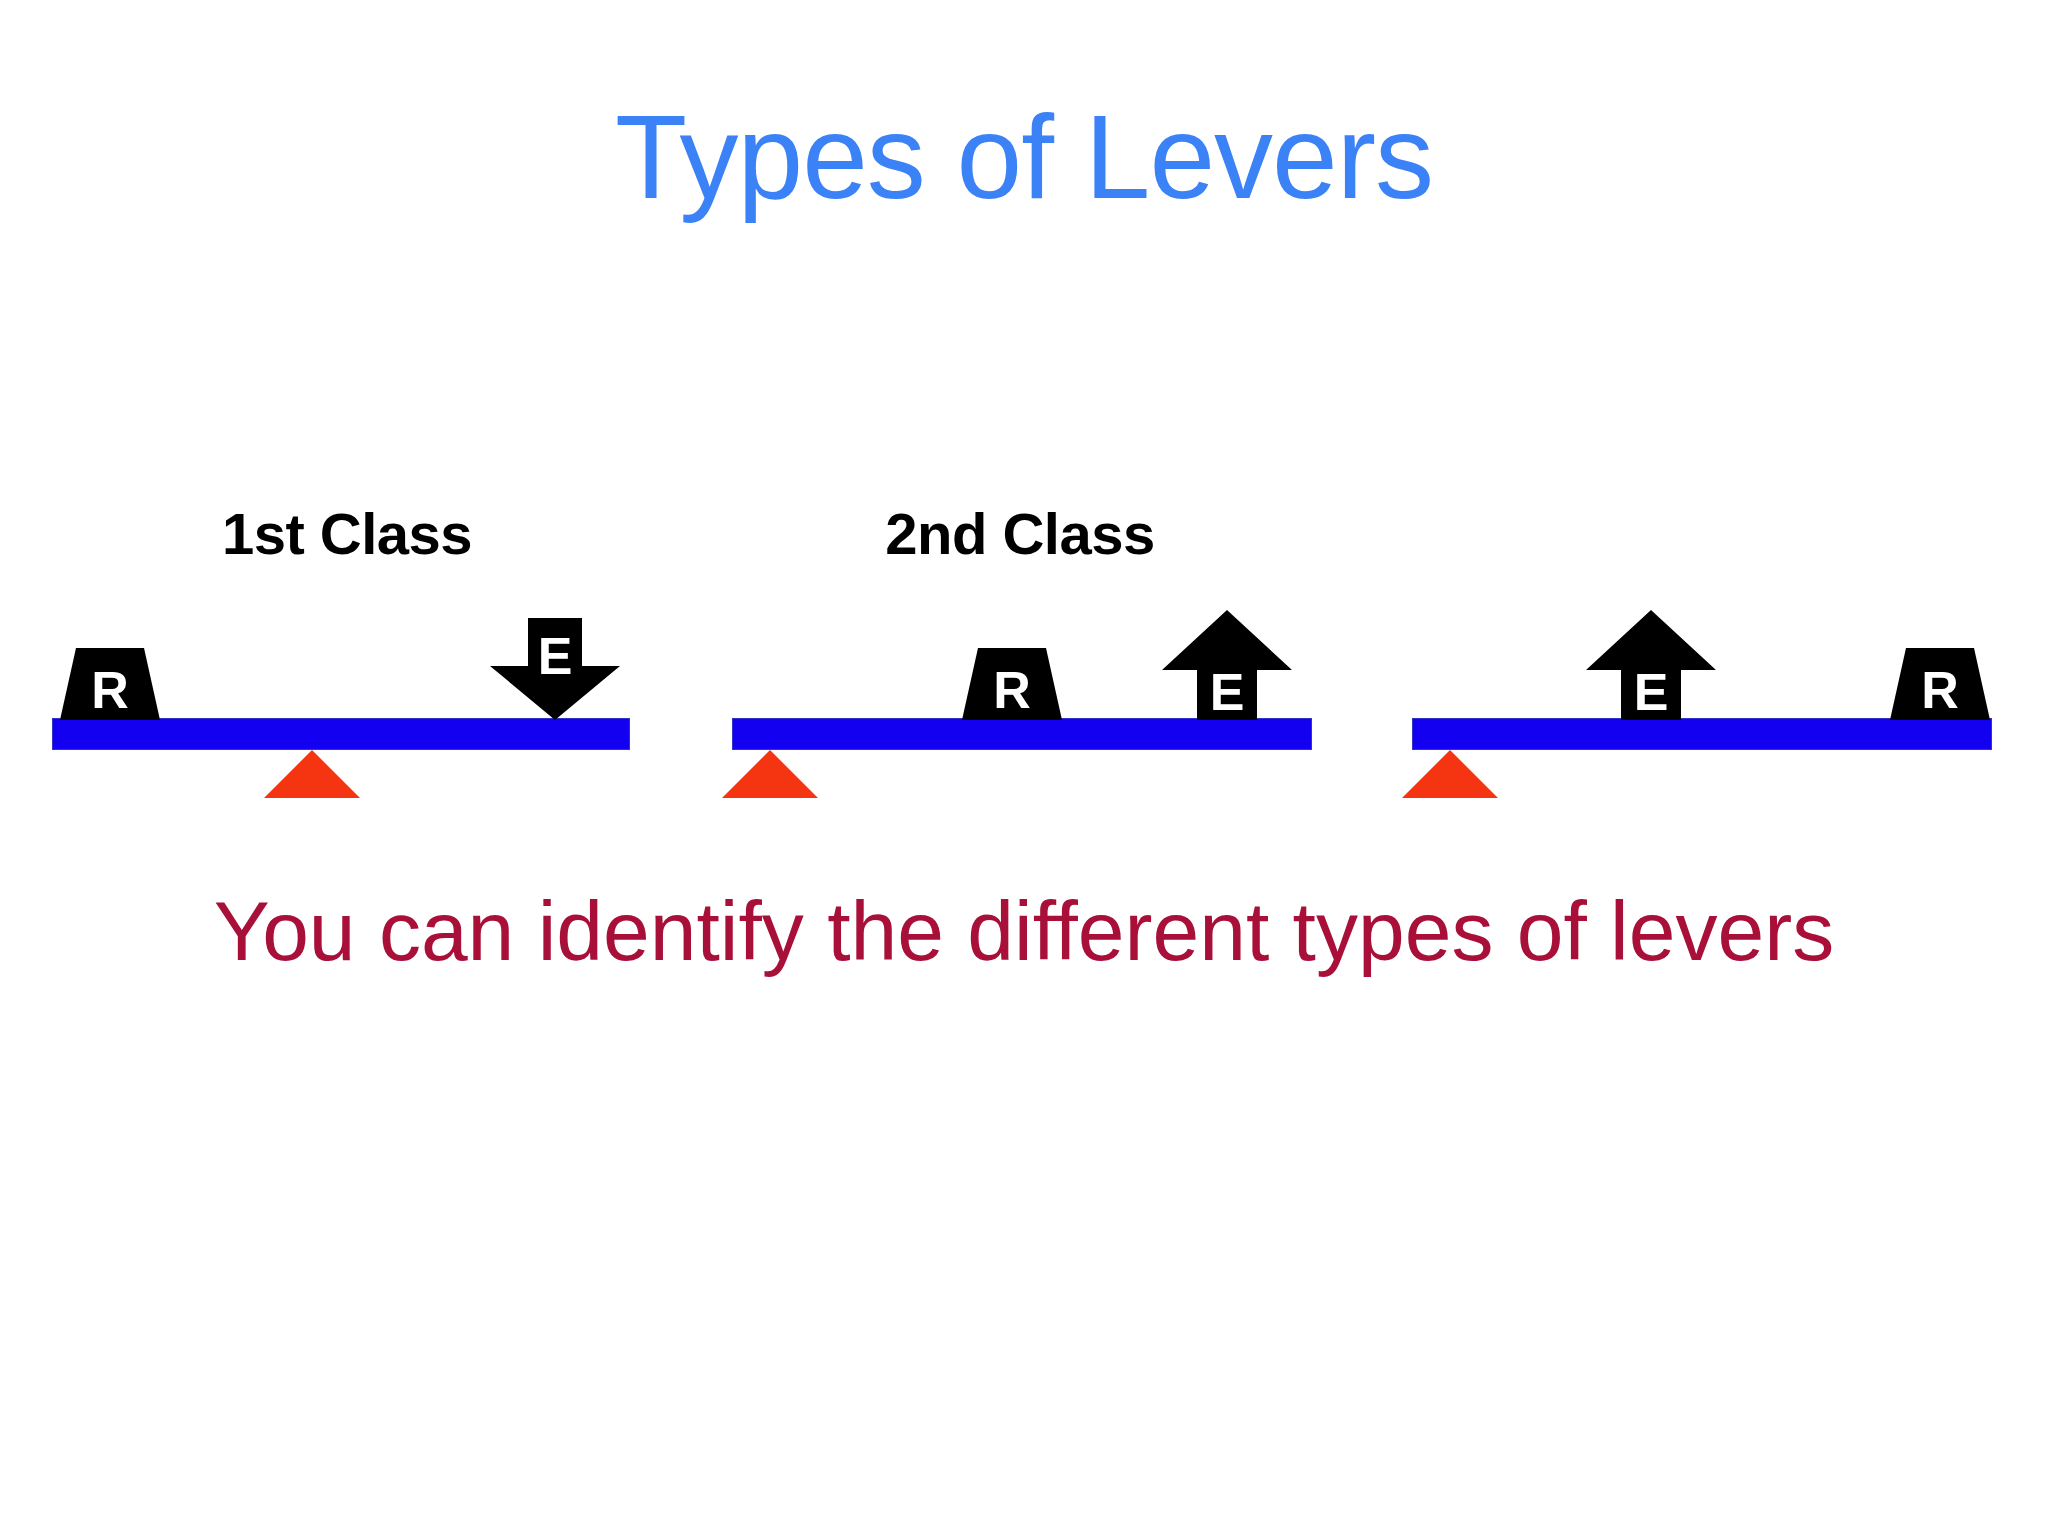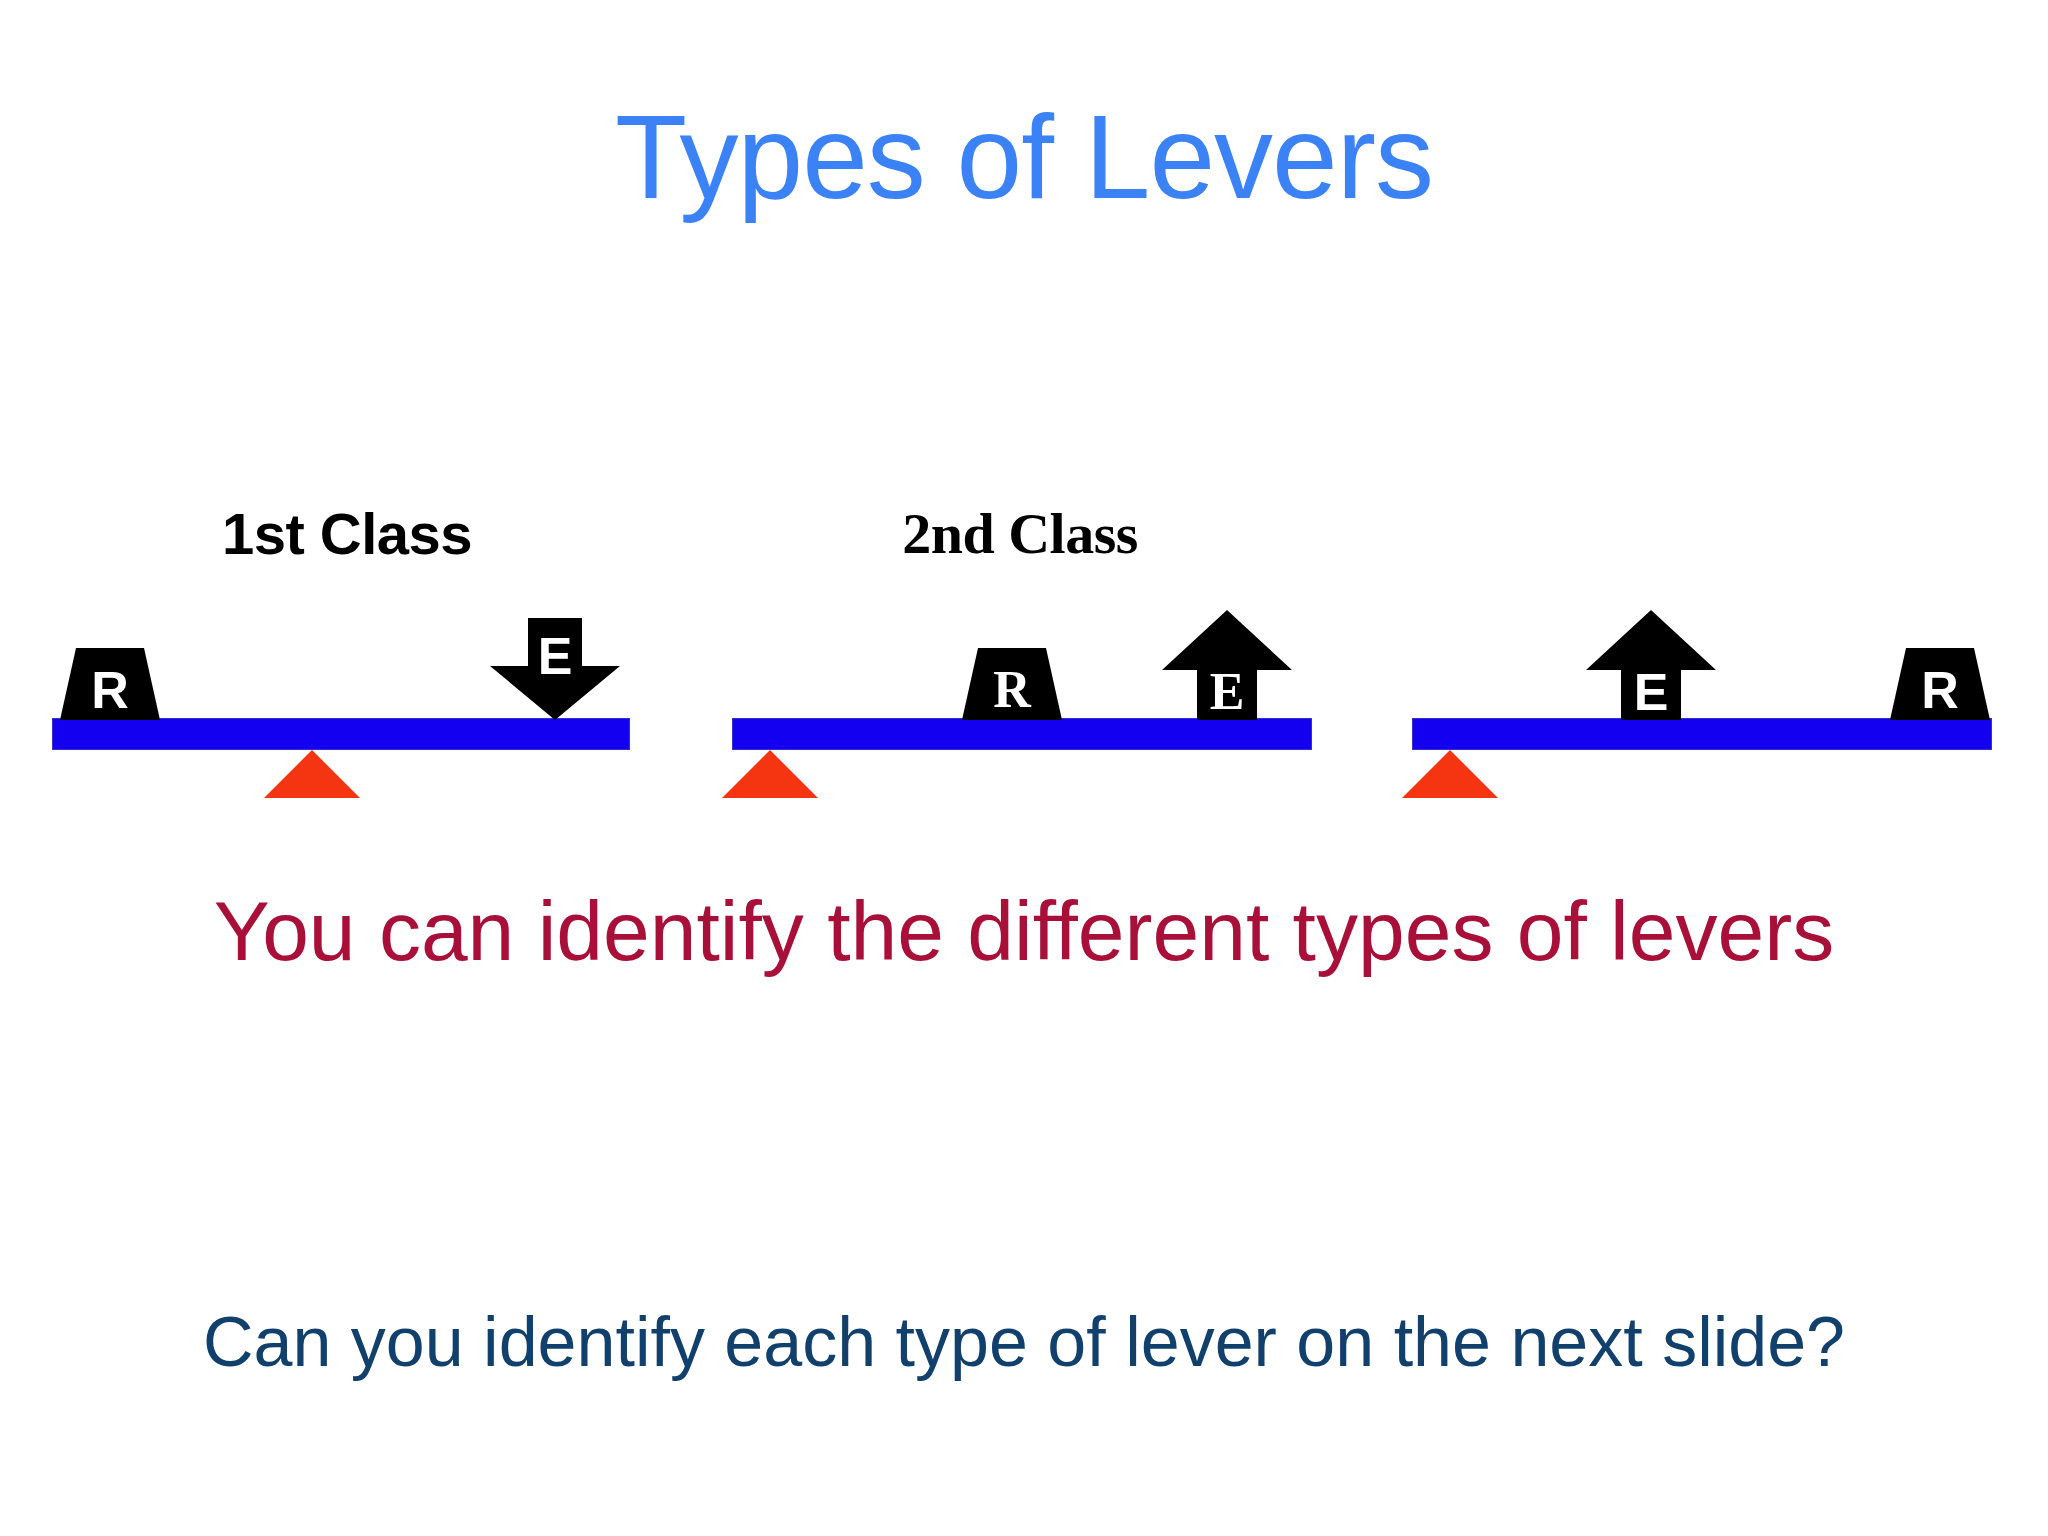--- a/index.html
+++ b/index.html
@@ -151,21 +151,21 @@
       <div class="marker" style="left:438px; top:118px; width:130px; height:102px;">
         <svg width="130" height="102" viewBox="0 0 130 102" aria-hidden="true">
           <polygon points="38,0 92,0 92,48 130,48 65,102 0,48 38,48" fill="#000000"></polygon>
         </svg>
         <span class="marker-letter" style="top:12px;">E</span>
       </div>
 
       <div class="fulcrum" style="left:212px; top:250px;"></div>
     </div>
 
-    <div class="lever" style="left:710px; width:620px;font-family:Liberation Serif, serif;">
+    <div class="lever" style="left:710px; width:620px;">
 
       <div class="lever-label" style="top:0px;">2nd Class</div>
 
       <div class="beam" style="left:22px; top:218px; width:580px;"></div>
 
       <div class="marker" style="left:252px; top:148px; width:100px; height:72px;">
         <svg width="100" height="72" viewBox="0 0 100 72" aria-hidden="true">
           <polygon points="16,0 84,0 100,72 0,72" fill="#000000"></polygon>
         </svg>
         <span class="marker-letter" style="top:16px;">R</span>
@@ -202,15 +202,14 @@
 
       <div class="fulcrum" style="left:12px; top:250px;"></div>
     </div>
 
   </div>
 
   <div class="body-red">
     <span class="line">You can identify the different types of levers</span>
   </div>
 
-  <div class="body-blue">Can you identify each type of lever on the next slide?</div>
 
 </div>
 
 </body></html>

